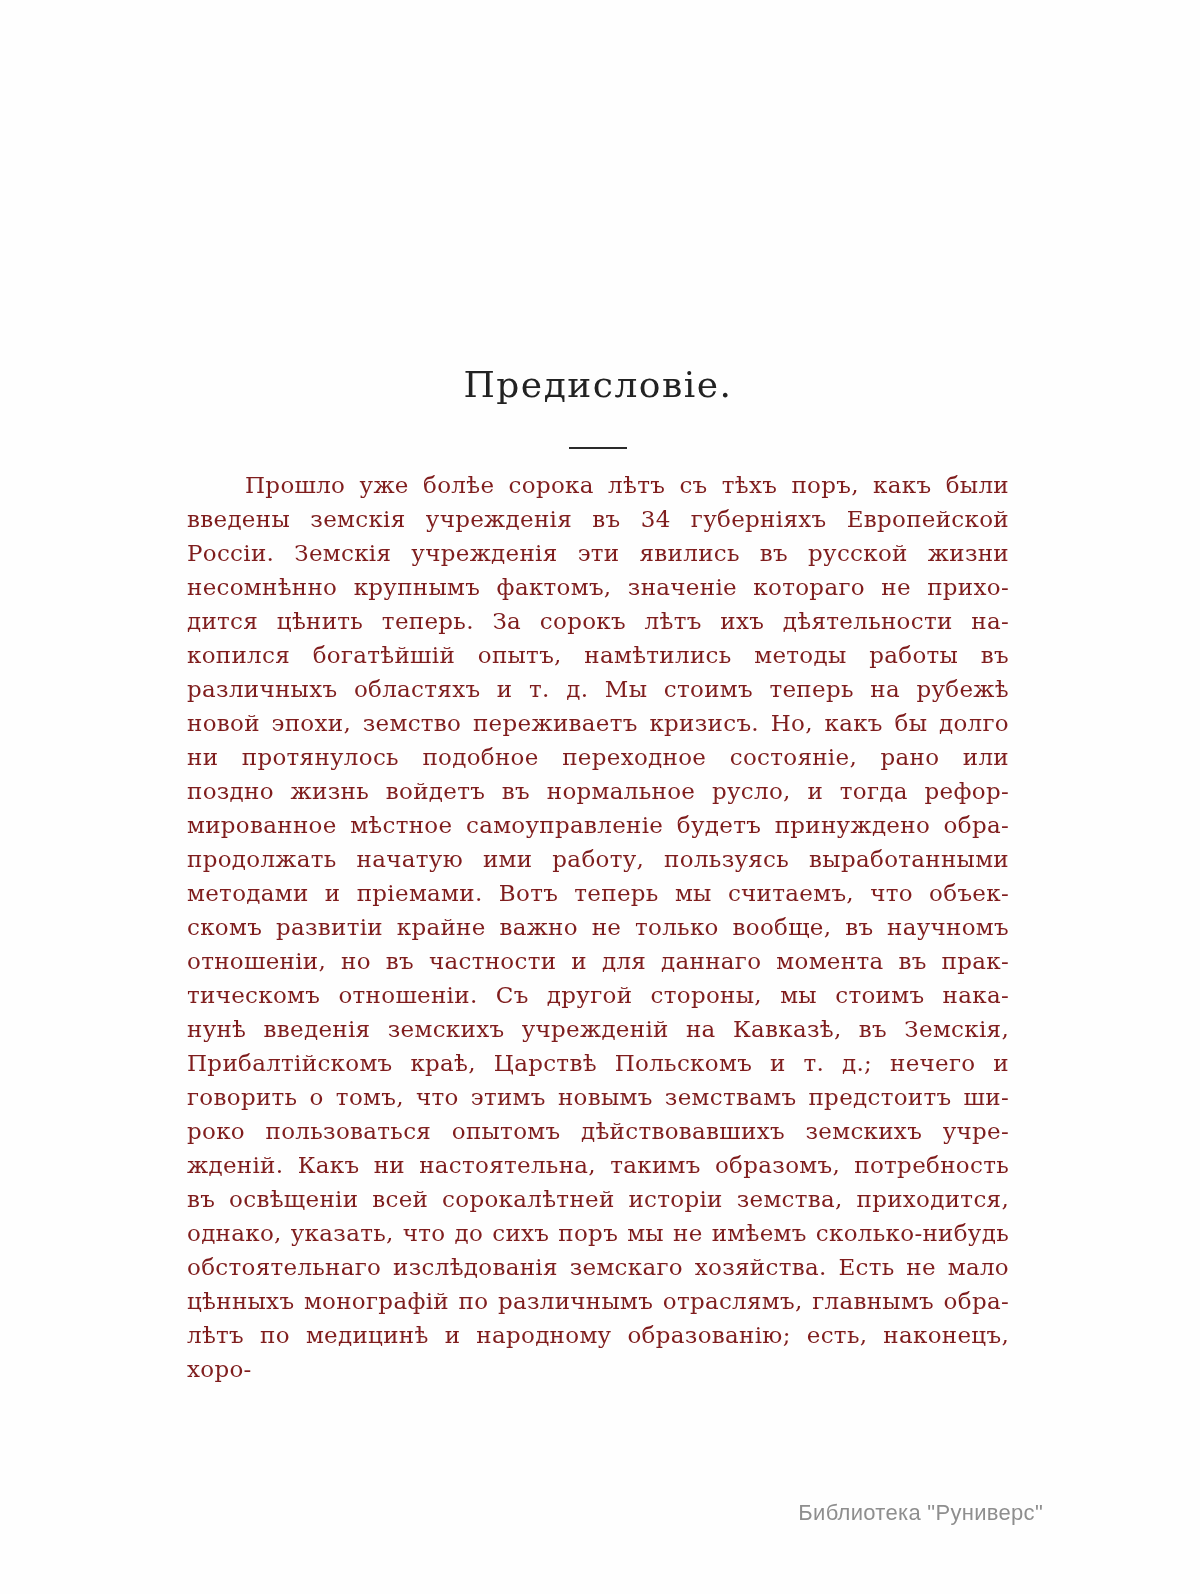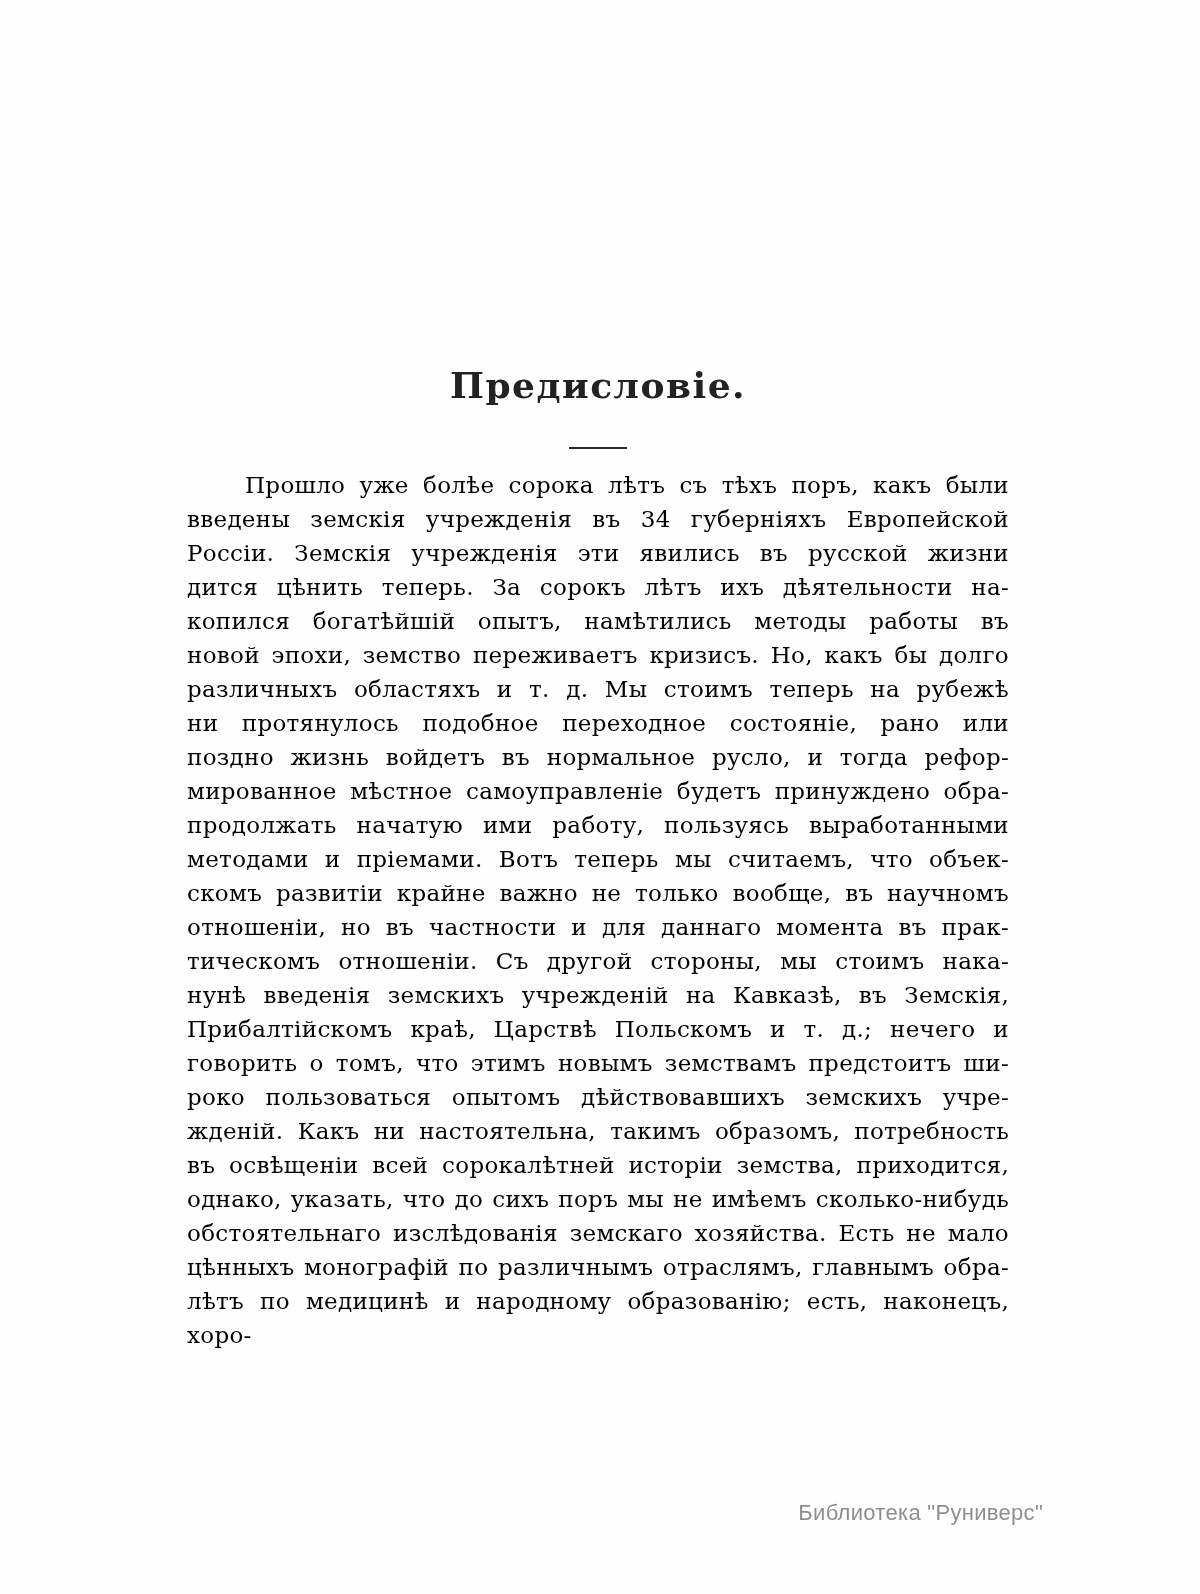--- a/index.html
+++ b/index.html
@@ -17,41 +17,41 @@
     inset: 0;
     background: #fefefe;
   }
   .title {
     position: absolute;
     top: 364px;
     left: 187px;
     width: 822px;
     text-align: center;
     font-size: 36px;
-    font-weight: 700;
+    font-weight: 400;
     letter-spacing: 1.5px;
     color: #222;
   }
   .divider {
     position: absolute;
     top: 447px;
     left: 569px;
     width: 58px;
     height: 2px;
     background: #2a2a2a;
   }
   .body-text {
     position: absolute;
     top: 468px;
     left: 187px;
     width: 822px;
     font-size: 23px;
     line-height: 34px;
     letter-spacing: 0.3px;
-    color: #000000;
+    color: #7f1d1d;
   }
   .body-text .line {
     text-align: justify;
     text-align-last: justify;
     white-space: normal;
     height: 34px;
     overflow: visible;
   }
   .body-text .line.first {
     text-indent: 58px;
@@ -73,24 +73,25 @@
 <div class="page">
 
   <h1 class="title">Предисловіе.</h1>
 
   <div class="divider"></div>
 
   <div class="body-text">
       <div class="line first">Прошло уже болѣе сорока лѣтъ съ тѣхъ поръ, какъ были</div>
       <div class="line">введены земскія учрежденія въ 34 губерніяхъ Европейской</div>
       <div class="line">Россіи. Земскія учрежденія эти явились въ русской жизни</div>
+      <div class="line">несомнѣнно крупнымъ фактомъ, значеніе котораго не прихо-</div>
       <div class="line">дится цѣнить теперь. За сорокъ лѣтъ ихъ дѣятельности на-</div>
       <div class="line">копился богатѣйшій опытъ, намѣтились методы работы въ</div>
+      <div class="line">различныхъ областяхъ и т. д. Мы стоимъ теперь на рубежѣ</div>
       <div class="line">новой эпохи, земство переживаетъ кризисъ. Но, какъ бы долго</div>
-      <div class="line">различныхъ областяхъ и т. д. Мы стоимъ теперь на рубежѣ</div>
       <div class="line">ни протянулось подобное переходное состояніе, рано или</div>
       <div class="line">поздно жизнь войдетъ въ нормальное русло, и тогда рефор-</div>
       <div class="line">мированное мѣстное самоуправленіе будетъ принуждено обра-</div>
       <div class="line">продолжать начатую ими работу, пользуясь выработанными</div>
       <div class="line">методами и пріемами. Вотъ теперь мы считаемъ, что объек-</div>
       <div class="line">скомъ развитіи крайне важно не только вообще, въ научномъ</div>
       <div class="line">отношеніи, но въ частности и для даннаго момента въ прак-</div>
       <div class="line">тическомъ отношеніи. Съ другой стороны, мы стоимъ нака-</div>
       <div class="line">нунѣ введенія земскихъ учрежденій на Кавказѣ, въ Земскія,</div>
       <div class="line">Прибалтійскомъ краѣ, Царствѣ Польскомъ и т. д.; нечего и</div>

